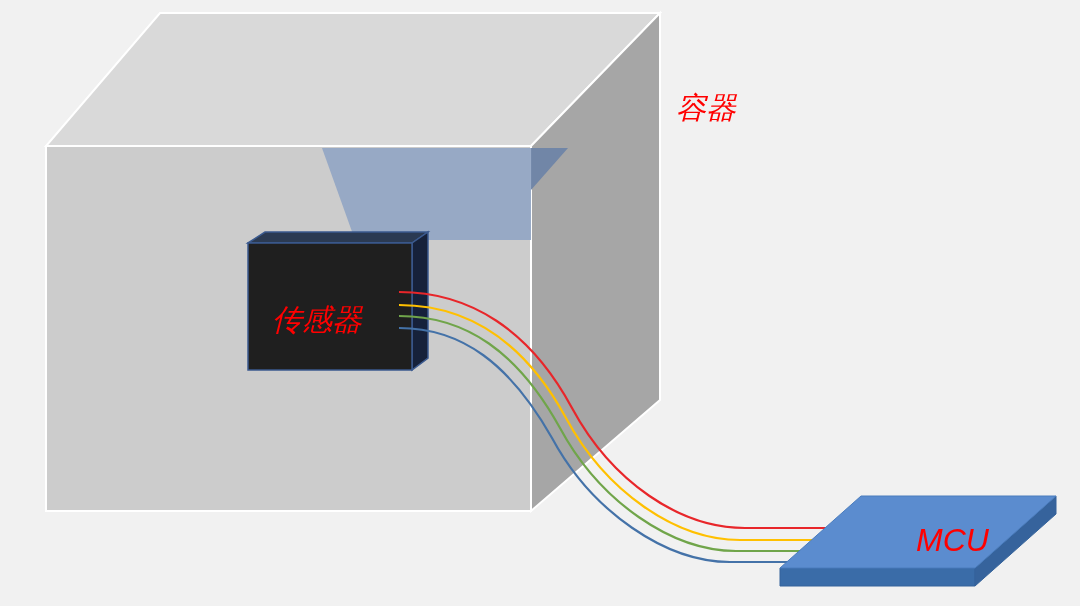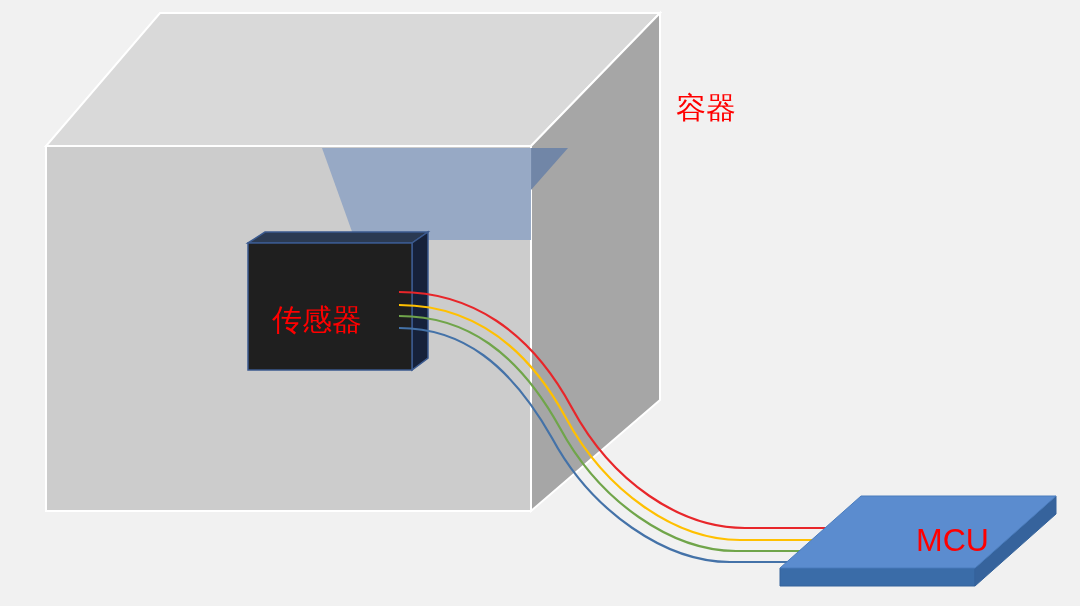--- a/index.html
+++ b/index.html
@@ -12,20 +12,21 @@
     width: 1080px;
     height: 606px;
     overflow: hidden;
     font-family: "Liberation Sans", "DejaVu Sans", sans-serif;
   }
   #diagram-root {
     position: relative;
     width: 1080px;
     height: 606px;
     background: #f1f1f1;
+    font-style: italic;
   }
   svg.scene {
     position: absolute;
     top: 0;
     left: 0;
     width: 1080px;
     height: 606px;
     display: block;
   }
   .label-text {

